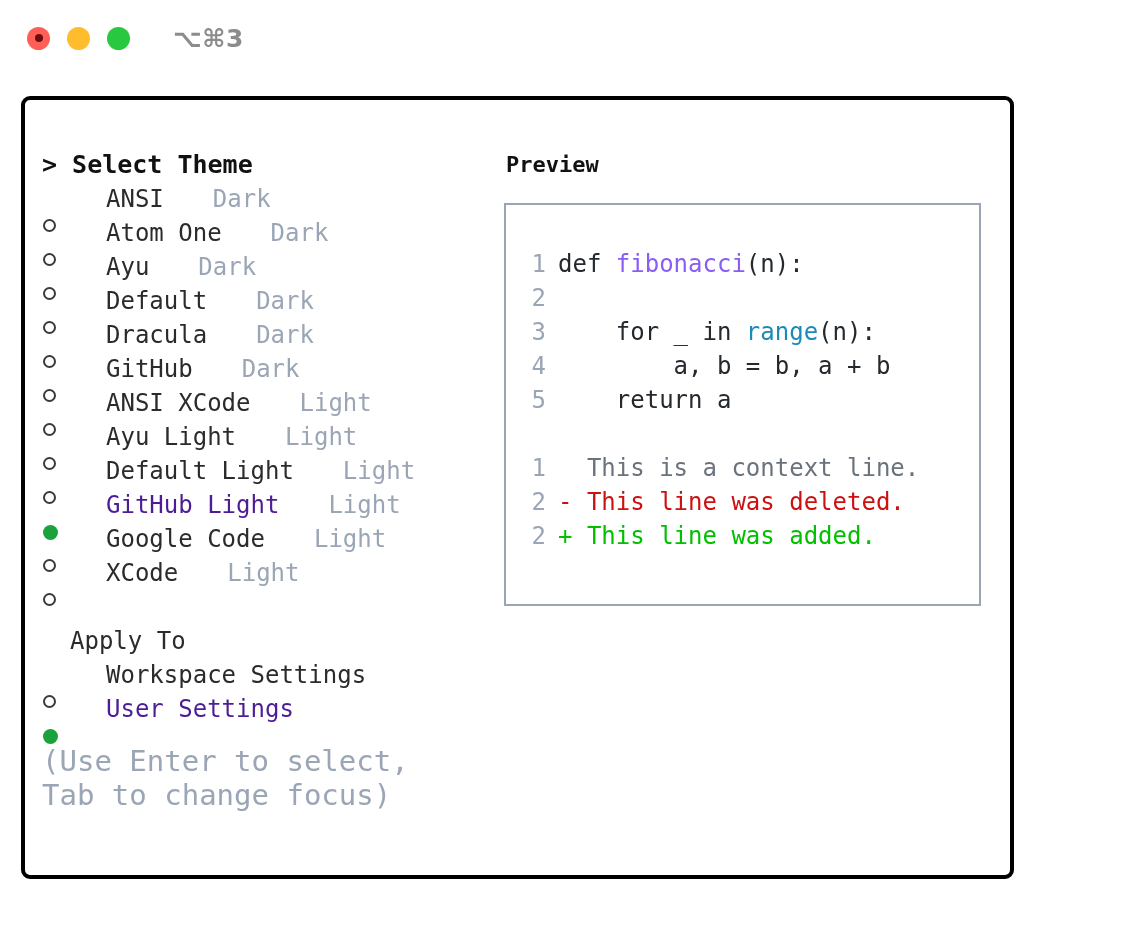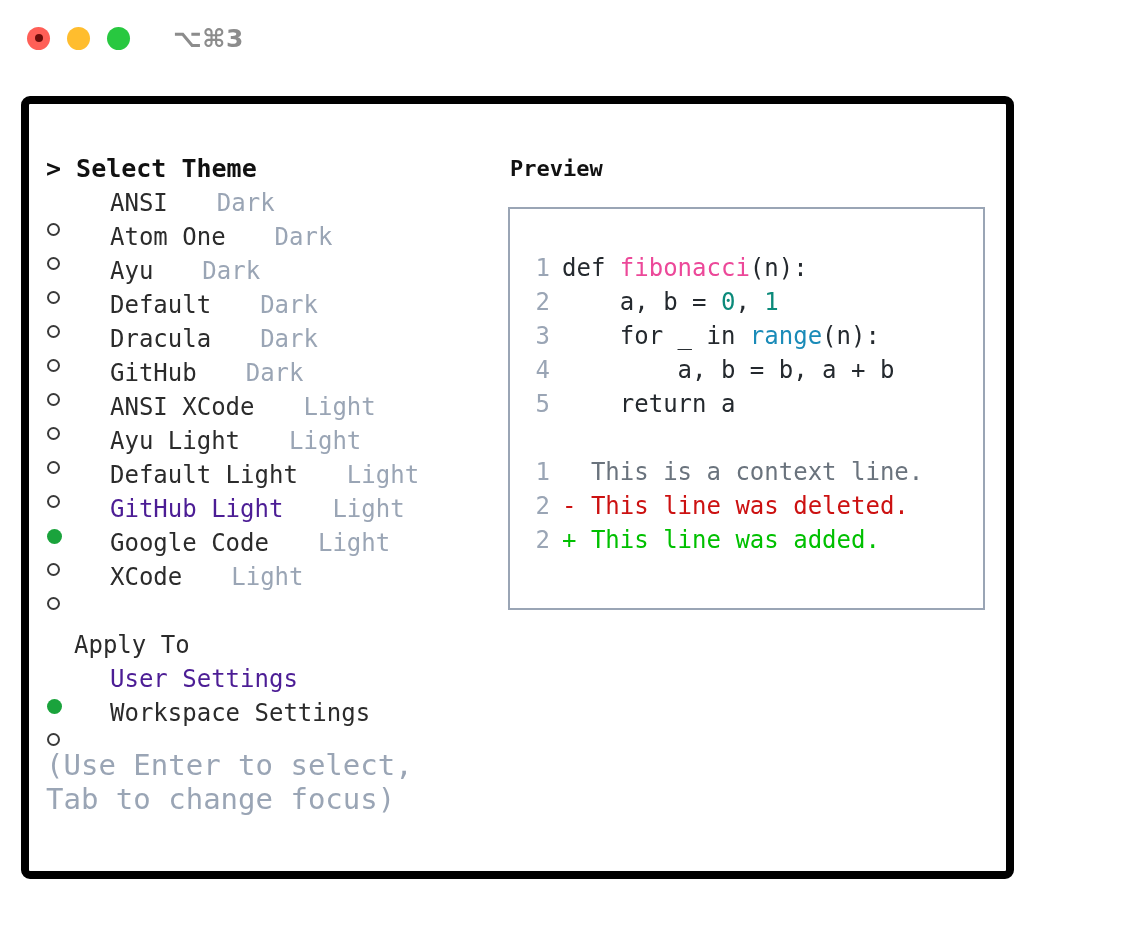--- a/index.html
+++ b/index.html
@@ -69,21 +69,21 @@
     font-family: "DejaVu Sans", "Liberation Sans", sans-serif;
   }
 
   
   #main-panel {
     position: absolute;
     left: 21px;
     top: 96px;
     width: 993px;
     height: 783px;
-    border: 8px solid #000000;
+    border: 4px solid #000000;
     border-radius: 9px;
     box-sizing: border-box;
     background: #ffffff;
   }
 
   #panel-body {
     position: absolute;
     left: 0; top: 0;
     width: 100%;
     height: 100%;
@@ -210,21 +210,21 @@
     color: #9aa5b5;
     width: 26px;
     flex: 0 0 26px;
     text-align: right;
     margin-right: 12px;
   }
   .code-text { color: #24292e; }
   .spacer-line { height: 34px; }
 
   .tok-plain { color: #24292e; }
-  .tok-fn    { color: #ec4899; }
+  .tok-fn    { color: #8b5cf6; }
   .tok-num   { color: #0b8a7a; }
   .tok-call  { color: #1a8bb8; }
   .tok-ctx   { color: #6a737d; }
   .tok-del   { color: #cc1111; }
   .tok-add   { color: #00c000; }
 </style>
 </head>
 <body>
 
 <div id="app-window">
@@ -256,35 +256,35 @@
             <li class="opt-row"><span class="bullet"><span class="ring"></span></span><span class="opt-label">Ayu Light</span><span class="opt-tag">Light</span></li>
             <li class="opt-row"><span class="bullet"><span class="ring"></span></span><span class="opt-label">Default Light</span><span class="opt-tag">Light</span></li>
             <li class="opt-row selected"><span class="bullet"><span class="dot"></span></span><span class="opt-label">GitHub Light</span><span class="opt-tag">Light</span></li>
             <li class="opt-row"><span class="bullet"><span class="ring"></span></span><span class="opt-label">Google Code</span><span class="opt-tag">Light</span></li>
             <li class="opt-row"><span class="bullet"><span class="ring"></span></span><span class="opt-label">XCode</span><span class="opt-tag">Light</span></li>
           </ul>
 
         <div id="apply-block">
           <div id="apply-heading">Apply To</div>
           <ul id="apply-list">
+              <li class="opt-row"><span class="bullet"><span class="ring"></span></span><span class="opt-label">Workspace Settings</span></li>
               <li class="opt-row selected"><span class="bullet"><span class="dot"></span></span><span class="opt-label">User Settings</span></li>
-              <li class="opt-row"><span class="bullet"><span class="ring"></span></span><span class="opt-label">Workspace Settings</span></li>
             </ul>
         </div>
 
         <div id="hint-text">(Use Enter to select, Tab to change focus)</div>
       </div>
 
       <div id="right-column">
         <div id="preview-title">Preview</div>
 
         <div id="code-box">
           <div id="code-lines">
               <div class="code-line"><span class="lineno">1</span><span class="code-text"><span class="tok-plain">def </span><span class="tok-fn">fibonacci</span><span class="tok-plain">(n):</span></span></div>
-              <div class="code-line"><span class="lineno">2</span><span class="code-text"><span class="tok-plain">    a, b = </span><span class="tok-num">0</span><span class="tok-plain">, </span><span class="tok-num">1</span></span></div>
+              <div class="code-line"><span class="lineno">2</span></div>
               <div class="code-line"><span class="lineno">3</span><span class="code-text"><span class="tok-plain">    for _ in </span><span class="tok-call">range</span><span class="tok-plain">(n):</span></span></div>
               <div class="code-line"><span class="lineno">4</span><span class="code-text"><span class="tok-plain">        a, b = b, a + b</span></span></div>
               <div class="code-line"><span class="lineno">5</span><span class="code-text"><span class="tok-plain">    return a</span></span></div>
             </div>
           <div class="spacer-line"></div>
           <div id="diff-lines">
               <div class="code-line"><span class="lineno">1</span><span class="tok-ctx">  This is a context line.</span></div>
               <div class="code-line"><span class="lineno">2</span><span class="tok-del">- This line was deleted.</span></div>
               <div class="code-line"><span class="lineno">2</span><span class="tok-add">+ This line was added.</span></div>
             </div>

